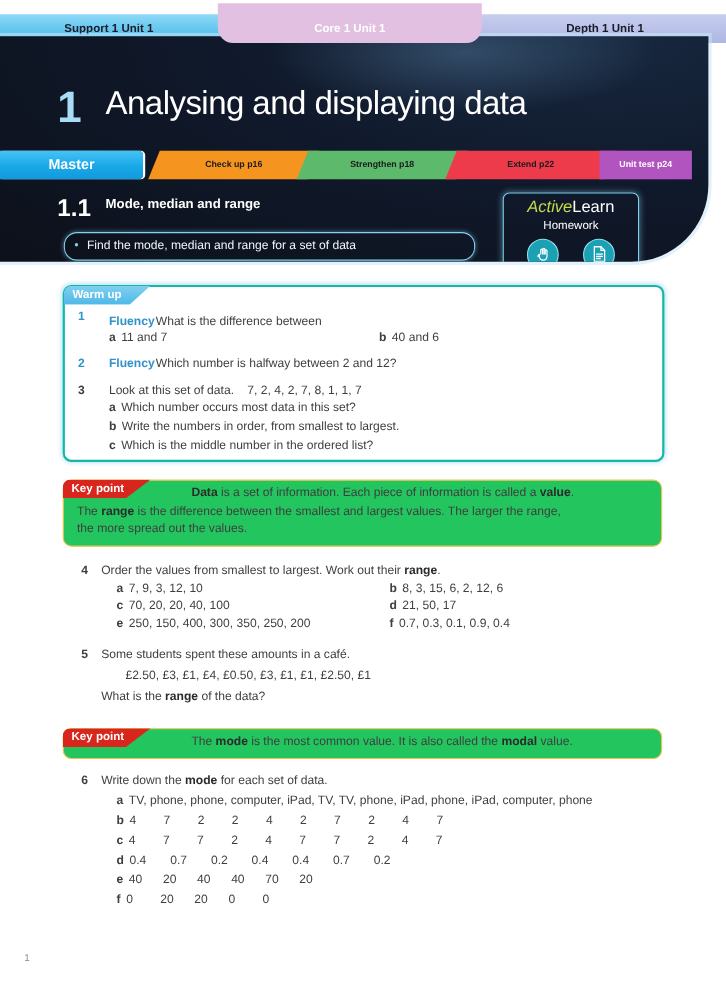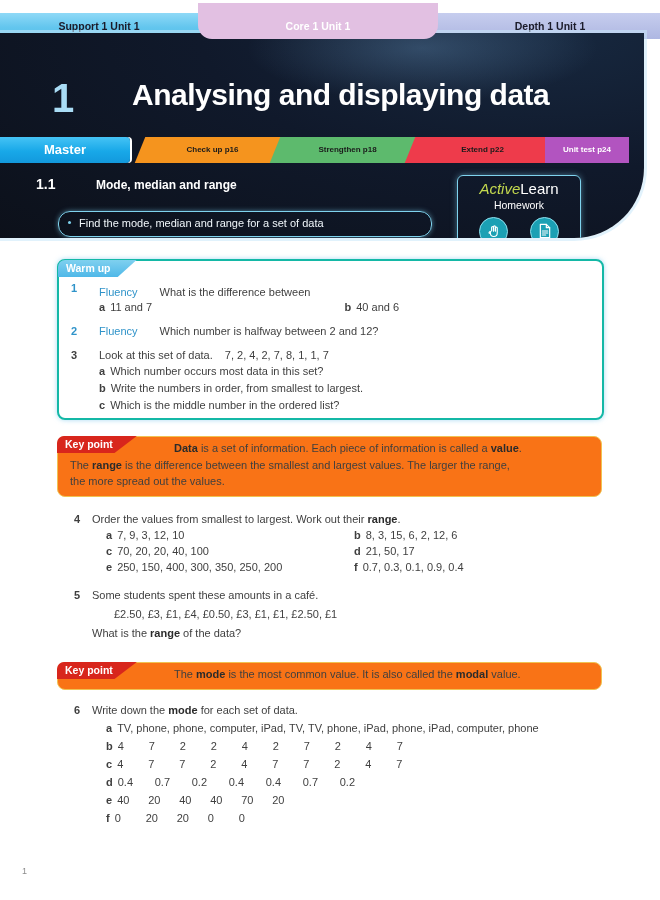--- a/index.html
+++ b/index.html
@@ -51,23 +51,22 @@
     background:radial-gradient(ellipse at 50% 50%,rgba(120,170,215,.30),rgba(0,0,0,0) 70%);
     pointer-events:none;
   }
   .unit-num{
     position:absolute;left:52px;top:45px;
     font-size:40px;font-weight:bold;color:#a9dcf5;line-height:1;
     letter-spacing:-1px;
   }
   .unit-title{
     position:absolute;left:96px;top:46px;
-    font-size:30px;font-weight:bold;color:#ffffff;line-height:1.05;
+    font-size:30px;font-weight:normal;color:#ffffff;line-height:1.05;
     letter-spacing:-0.5px;
-    margin-left:36px;
   }
 
   
   .ribbon{position:absolute;left:0;top:104px;width:644px;height:26px;z-index:3;}
   .rib{
     position:absolute;top:0;height:26px;line-height:26px;
     font-size:8px;font-weight:bold;text-align:center;
   }
   .rib-master{
     left:0;width:130px;color:#ffffff;font-size:13px;
@@ -78,22 +77,22 @@
   .rib-seg{color:#1b1b1b;}
   .rib-check{left:140px;width:145px;background:#f5941e;}
   .rib-strengthen{left:275px;width:145px;background:#5dba6d;}
   .rib-extend{left:410px;width:145px;background:#ee3b4b;}
   .rib-unittest{left:545px;width:84px;background:#b254c0;color:#ffffff;}
   .skew{transform:skewX(-22deg);}
   .skew>span{display:block;transform:skewX(22deg);}
 
   
   .lesson-no{
-    position:absolute;left:36px;top:143px;
-    font-size:14px;font-weight:bold;color:#ffffff;z-index:3;
+    position:absolute;left:52px;top:143px;
+    font-size:22px;font-weight:bold;color:#ffffff;z-index:3;
   }
   .lesson-title{
     position:absolute;left:96px;top:145px;
     font-size:12px;font-weight:bold;color:#ffffff;z-index:3;
   }
   .objective{
     position:absolute;left:58px;top:178px;width:372px;height:24px;
     border:1.5px solid #7fd3ee;border-radius:12px;
     box-shadow:0 0 5px rgba(130,210,240,.55);
     z-index:3;
@@ -143,35 +142,35 @@
   .wu-body{position:absolute;left:0;top:20px;width:100%;}
 
   
   .q{position:relative;font-size:11px;line-height:1.35;color:#3f3f3f;}
   .qnum{
     position:absolute;left:0;top:0;width:18px;text-align:right;
     font-weight:bold;color:#2f93c9;
   }
   .qnum.plain{color:#3f3f3f;}
   .qbody{margin-left:26px;}
-  .fluency{color:#2f93c9;font-weight:normal;margin-right:22px;text-align:right;}
+  .fluency{color:#2f93c9;font-weight:bold;margin-right:1px;text-align:right;}
   .part{position:relative;margin-top:2px;}
   .plabel{font-weight:bold;color:#3f3f3f;margin-right:5px;}
   .bold{font-weight:bold;color:#2b2b2b;}
 
   .two-col{display:flex;}
   .two-col .col{width:50%;}
 
   
   .mainq{position:absolute;font-size:11px;line-height:1.45;color:#3f3f3f;}
 
   
   .keypoint{
     position:absolute;
-    background:#f97316;border:1.5px solid #f0c252;border-radius:8px;
+    background:#22c55e;border:1.5px solid #f0c252;border-radius:8px;
   }
   .kp-tab{
     position:absolute;left:-1px;top:-1px;height:17px;line-height:17px;
     padding:0 24px 0 8px;
     background:#d8261c;color:#ffffff;font-size:10.5px;font-weight:bold;
     border-top-left-radius:7px;
     clip-path:polygon(0 0,100% 0,72% 100%,0 100%);
   }
   .kp-text{
     padding:3px 12px 6px 12px;font-size:11px;line-height:1.5;color:#3f3f3f;

